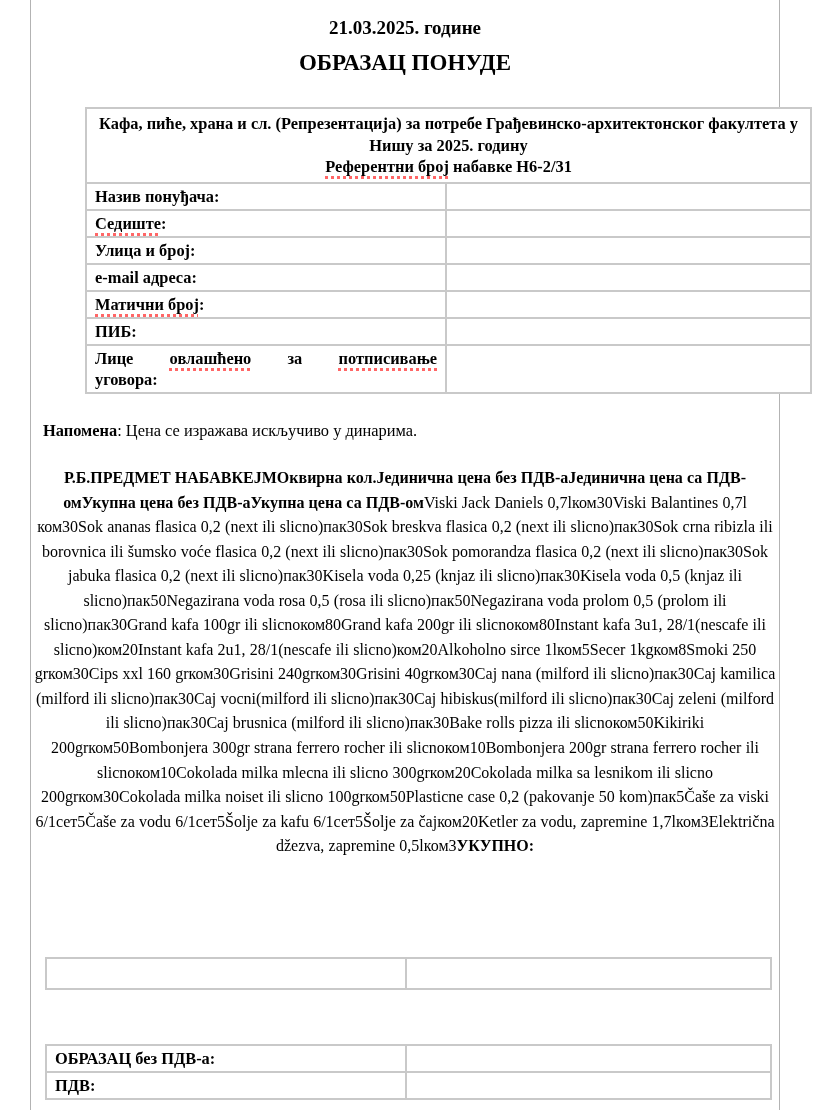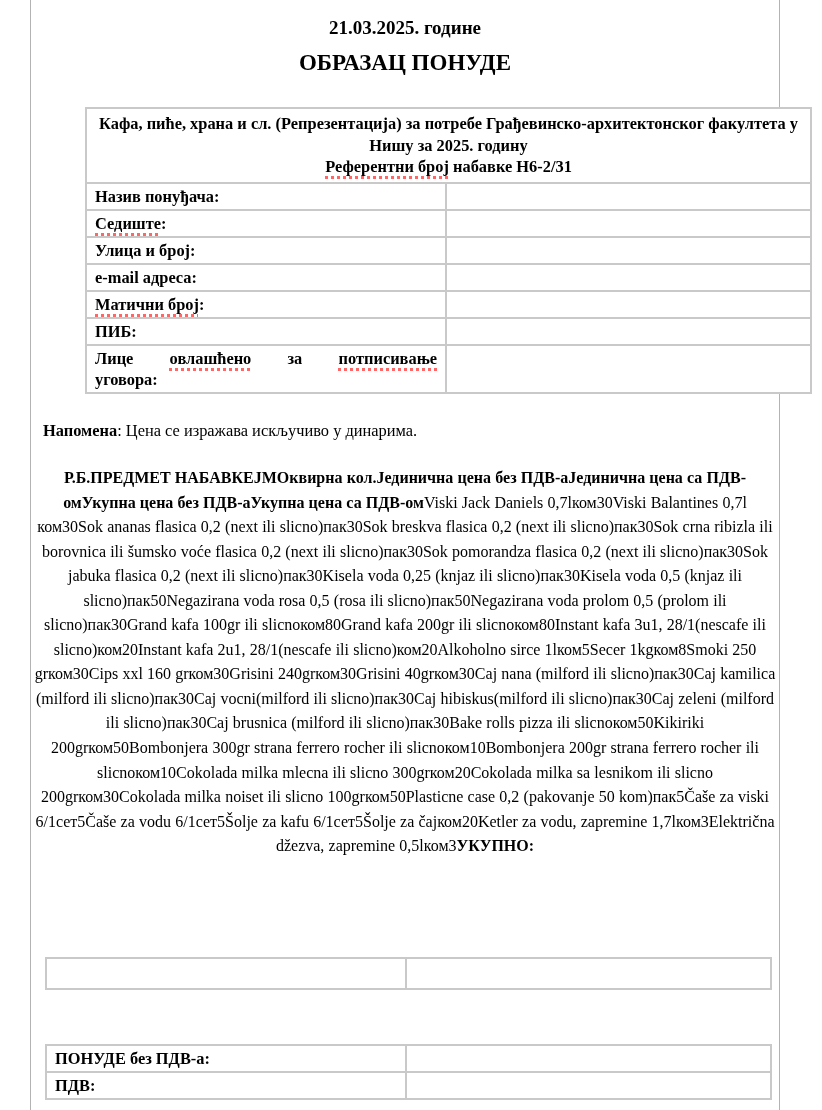--- a/index.html
+++ b/index.html
@@ -154,21 +154,21 @@
       </tbody>
     </table>
 
     <table class="doc-table summary-table">
       <colgroup>
           <col style="width:360px">
           <col style="width:365px">
         </colgroup>
       <tbody>
         <tr>
-          <th>ПОНУДЕ без ПДВ-а:</th>
+          <th>ОБРАЗАЦ без ПДВ-а:</th>
           <td></td>
         </tr>
         <tr>
           <th>ПДВ:</th>
           <td></td>
         </tr>
       </tbody>
     </table>
 
   </div>

